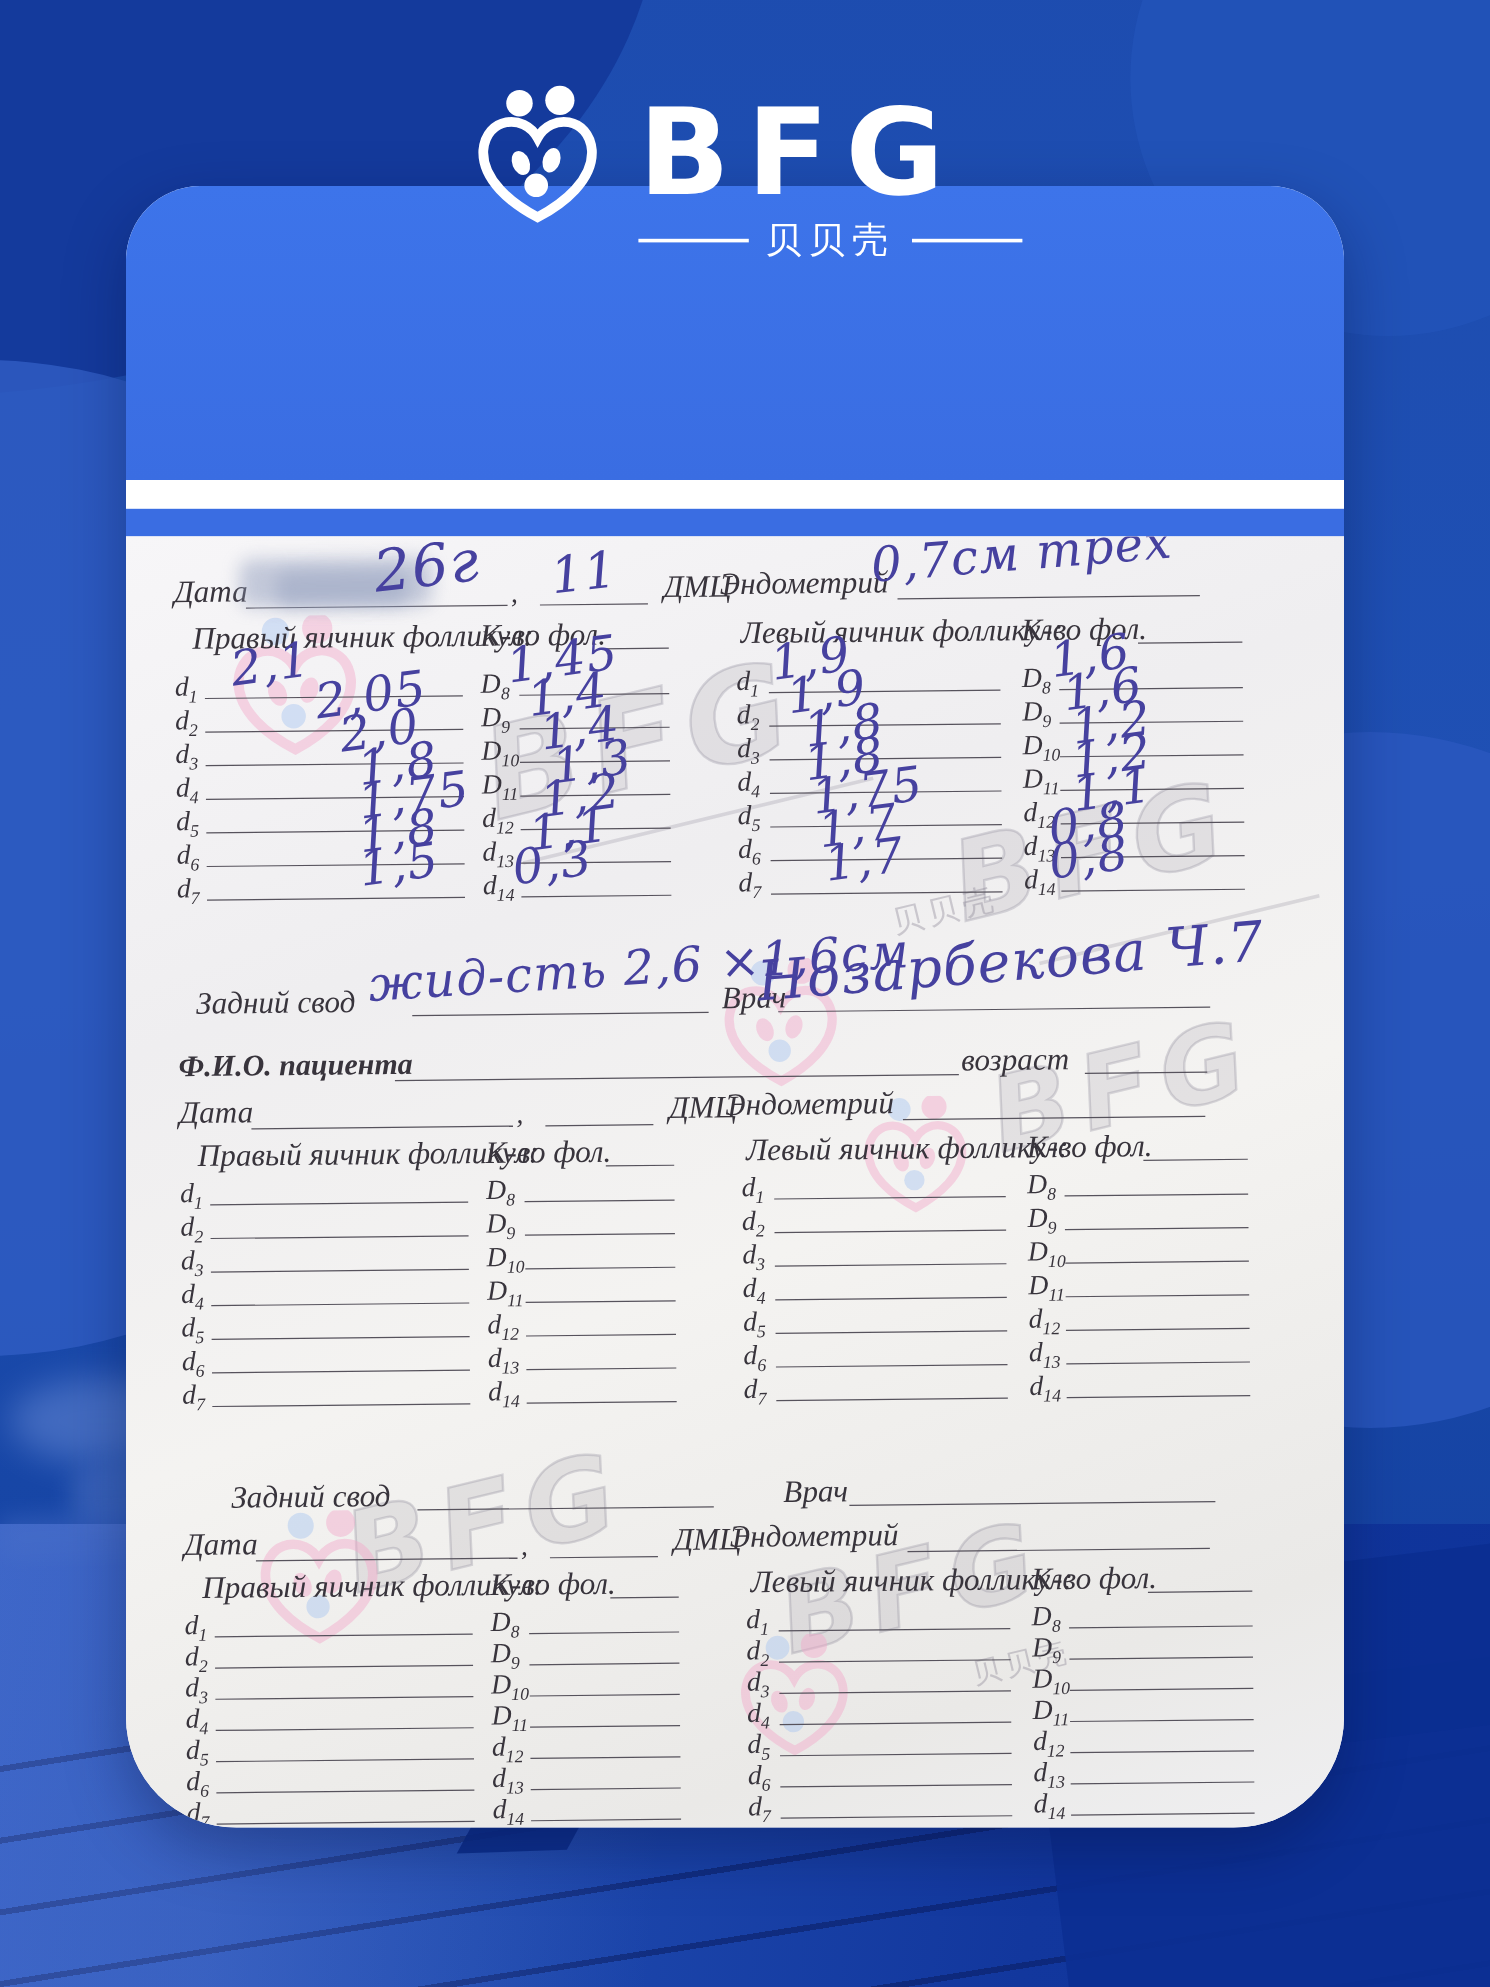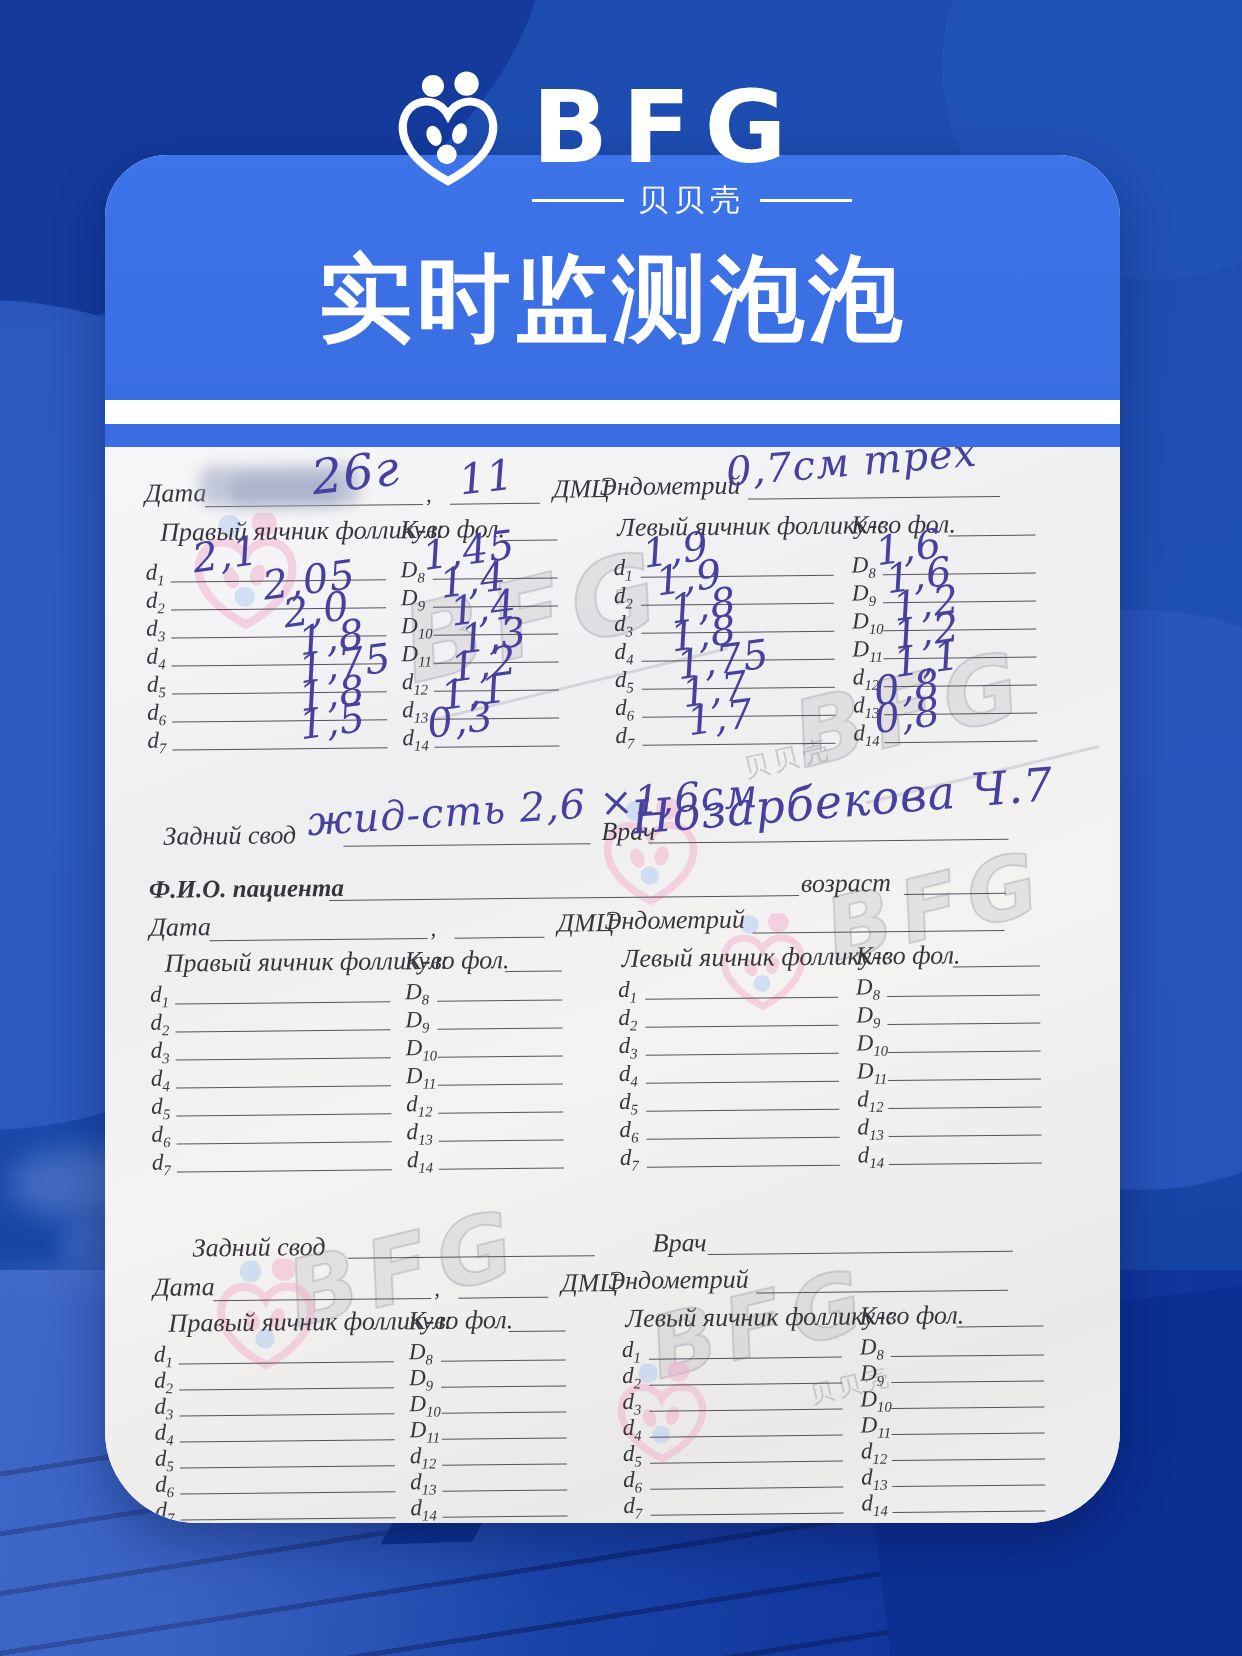--- a/index.html
+++ b/index.html
@@ -415,15 +415,14 @@
     </svg>
     <div>
       <div class="brand">BFG</div>
       <div class="brand-sub">
         <span class="sub-line"></span>
         <span class="brand-cn">贝贝壳</span>
         <span class="sub-line"></span>
       </div>
     </div>
   </div>
-  <div class="title">实时监测泡泡</div>
 
 </div>
 
 </body></html>

